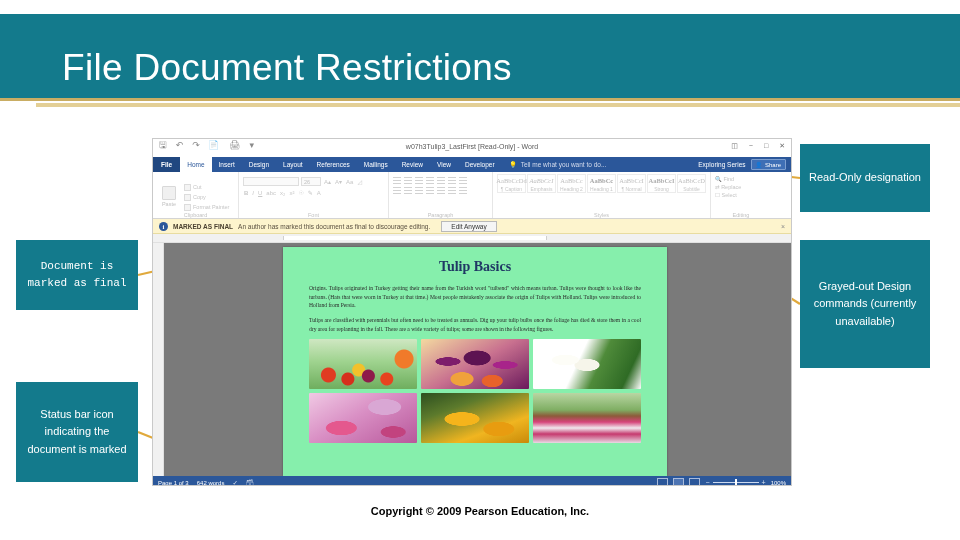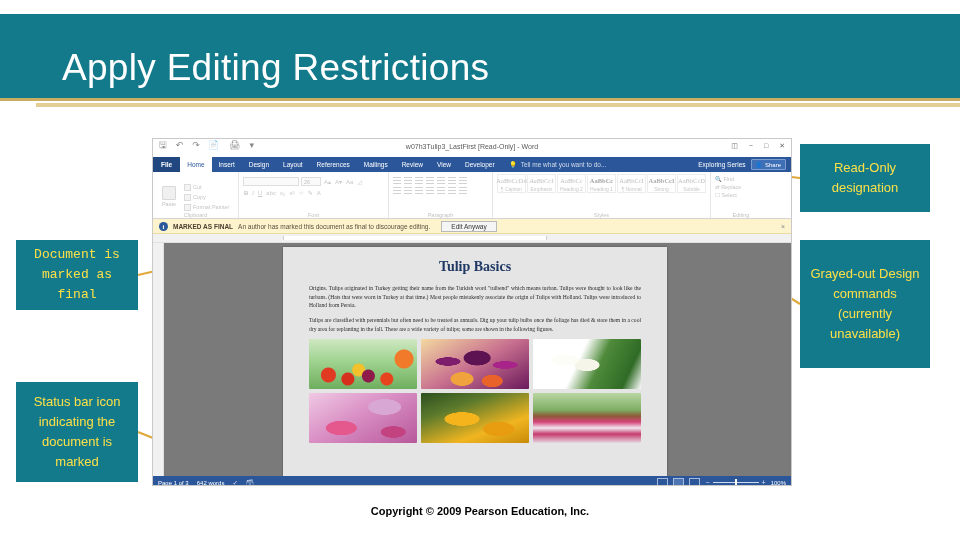--- a/index.html
+++ b/index.html
@@ -41,26 +41,26 @@
     position: absolute;
     left: 36px; top: 103px;
     width: 924px; height: 4px;
     background: #e3cf96;
   }
 
   
   .callout {
     position: absolute;
     background: #137a8c;
-    color: #fde047;
+    color: #ffffff;
     display: flex;
     align-items: center;
     justify-content: center;
     text-align: center;
-    font-size: 13px;
+    font-size: 11px;
     line-height: 1.55;
     padding: 4px 6px;
     box-sizing: border-box;
   }
   #callout-doc-final   { left: 16px;  top: 240px; width: 122px; height: 70px; font-family: Liberation Mono, monospace; }
   #callout-status-bar  { left: 16px;  top: 382px; width: 122px; height: 100px; }
   #callout-read-only   { left: 800px; top: 144px; width: 130px; height: 68px; }
   #callout-grayed-out  { left: 800px; top: 240px; width: 130px; height: 128px; }
 
   
@@ -319,21 +319,21 @@
   .doc-canvas {
     position: relative;
     height: 233px;
     background: #7a7a7a;
     overflow: hidden;
   }
   .page {
     position: absolute;
     left: 130px; top: 4px;
     width: 384px; height: 229px;
-    background: #e5e5e5;
+    background: #86efac;
     box-shadow: 0 0 2px rgba(0,0,0,0.35);
     padding: 9px 26px 0 26px;
     box-sizing: border-box;
     overflow: hidden;
   }
   .doc-h1 {
     text-align: center;
     font-family: "Liberation Serif", serif;
     font-weight: bold;
     font-size: 14px;
@@ -449,21 +449,21 @@
     text-align: center;
     font-size: 11px;
     font-weight: bold;
     color: #000000;
   }
 </style>
 </head>
 <body>
 
 <div class="slide-header"></div>
-<div class="slide-title">Apply Editing Restrictions</div>
+<div class="slide-title">File Document Restrictions</div>
 <div class="header-rule-1"></div>
 <div class="header-rule-2"></div>
 
 <svg id="leader-lines" viewBox="0 0 960 540">
   <line x1="138" y1="275" x2="300" y2="238" stroke="#e0a93c" stroke-width="2.2"></line>
   <line x1="138" y1="432" x2="228" y2="468" stroke="#e0a93c" stroke-width="2.2"></line>
   <line x1="800" y1="178" x2="523" y2="146" stroke="#e0a93c" stroke-width="2.2"></line>
   <line x1="800" y1="304" x2="560" y2="152" stroke="#e0a93c" stroke-width="2.2"></line>
 </svg>
 

